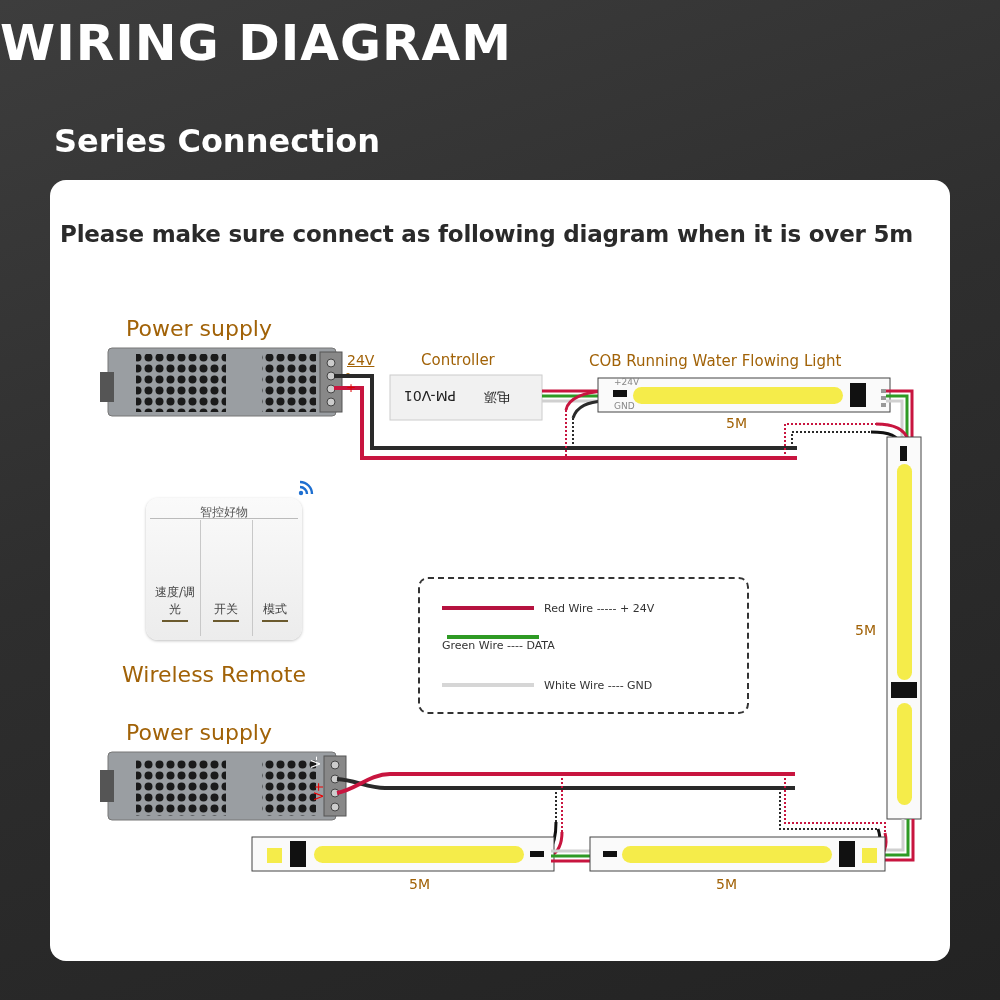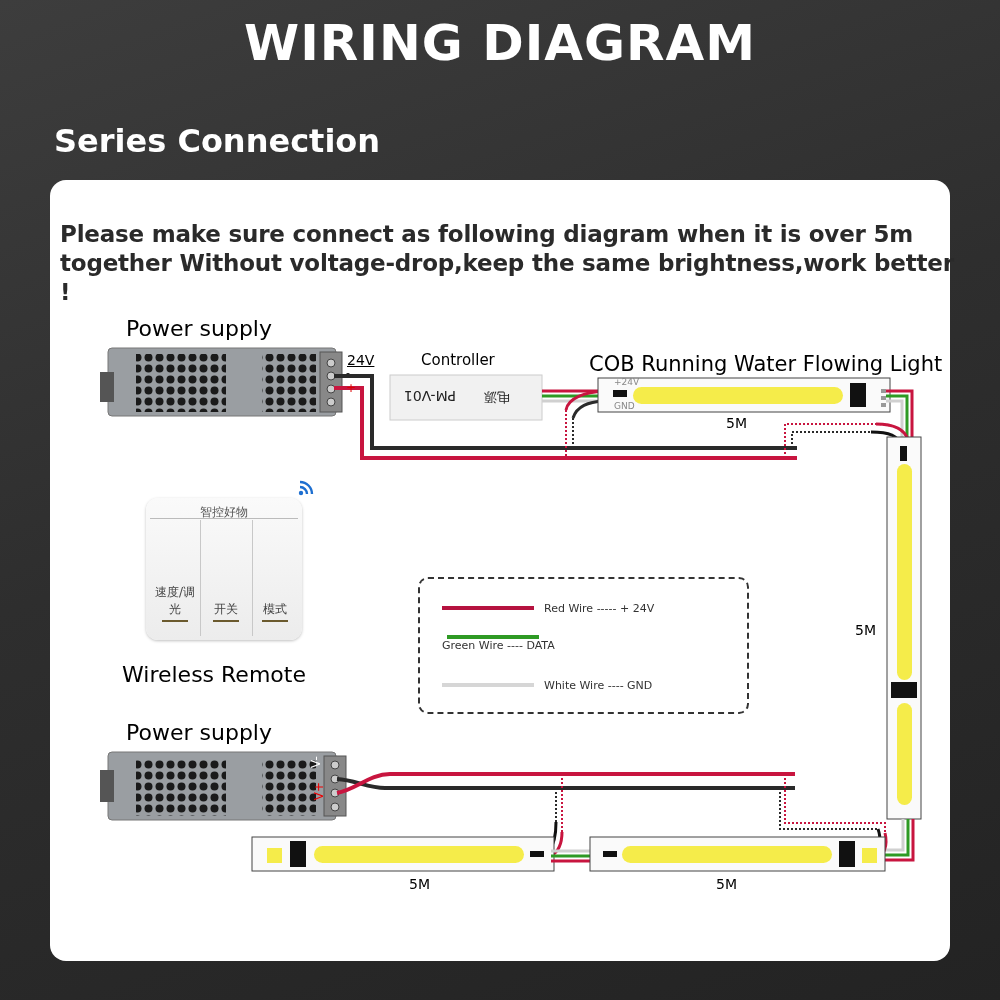--- a/index.html
+++ b/index.html
@@ -2,40 +2,40 @@
 <html><head>
 <meta charset="utf-8">
 <style>
   html, body { margin:0; padding:0; }
   body {
     width:1000px; height:1000px; overflow:hidden; position:relative;
     background: linear-gradient(160deg, #3d3d3d 0%, #2e2e2e 45%, #232323 100%);
     font-family: "DejaVu Sans", sans-serif;
   }
   .main-title {
-    position:absolute; top:14px; left:0; width:1000px; text-align:center;
+    position:absolute; top:14px; left:0; width:1000px; text-align:left;
     color:#fff; font-size:50px; font-weight:bold; letter-spacing:1px;
     font-family:"DejaVu Sans", sans-serif;
   }
   .section-title {
     position:absolute; top:122px; left:54px; color:#fff; font-size:32px;
     font-weight:bold; font-family:"DejaVu Sans", sans-serif;
   }
   .panel {
     position:absolute; left:50px; top:180px; width:900px; height:781px;
     background:#fff; border-radius:16px;
   }
   .instructions {
     position:absolute; left:60px; top:220px; width:900px; color:#2a2a2a;
     font-size:23px; line-height:29px; font-family:"DejaVu Sans", sans-serif;
     letter-spacing:-0.2px;
     font-weight:bold;
   }
   .label {
-    position:absolute; color:#000000; font-family:"DejaVu Sans", sans-serif; white-space:nowrap;
+    position:absolute; color:#a16207; font-family:"DejaVu Sans", sans-serif; white-space:nowrap;
   }
   .legend-box {
     position:absolute; left:418px; top:577px; width:331px; height:137px;
     border:2px dashed #333; border-radius:10px; box-sizing:border-box;
   }
   .legend-row { position:absolute; left:22px; height:24px; display:flex; align-items:center; }
   .legend-line { width:92px; height:4px; margin-right:10px; }
   .legend-text { color:#333; font-size:11px; font-family:"DejaVu Sans", sans-serif; white-space:nowrap; }
   svg.diagram { position:absolute; left:0; top:0; }
   .remote {
@@ -53,21 +53,20 @@
 </head>
 <body>
 
 <div class="main-title">WIRING DIAGRAM</div>
 <div class="section-title">Series Connection</div>
 
 <div class="panel"></div>
 
 <div class="instructions">
   <div>Please make sure connect as following diagram when it is over 5m</div>
-  <div>together Without voltage-drop,keep the same brightness,work better !</div>
 </div>
 
 <svg class="diagram" width="1000" height="1000">
   <defs>
     <pattern id="holes" width="11" height="11" patternUnits="userSpaceOnUse">
       <circle cx="5.5" cy="5.5" r="4" fill="#1a1a1a"></circle>
     </pattern>
   </defs>
 
   <g>
@@ -172,21 +171,21 @@
 
 <div class="label" style="left:126px; top:316px; font-size:22px;">Power supply</div>
 <div class="label" style="left:347px; top:352px; font-size:14px;text-decoration:underline;">24V</div>
 <div class="label" style="left:346px; top:366px; font-size:11px;">-</div>
 <div class="label" style="left:346px; top:381px; font-size:12px; color:#d00;">+</div>
 
 <div class="label" style="left:421px; top:351px; font-size:15px;text-align:center;">Controller</div>
 <div class="label" style="left:400px; top:388px; font-size:14px; transform:rotate(180deg); transform-origin:center; width:60px; text-align:center; color:#222;">PM-V01</div>
 <div class="label" style="left:480px; top:388px; font-size:13px; transform:rotate(180deg); width:34px; text-align:center; color:#222;">电源</div>
 
-<div class="label" style="left:589px; top:352px; font-size:21px;">COB Running Water Flowing Light</div>
+<div class="label" style="left:589px; top:352px; font-size:15px;">COB Running Water Flowing Light</div>
 <div class="label" style="left:614px; top:377px; font-size:9px; color:#888;">+24V</div>
 <div class="label" style="left:614px; top:401px; font-size:9px; color:#888;">GND</div>
 <div class="label" style="left:726px; top:415px; font-size:14px;">5M</div>
 
 <div class="label" style="left:855px; top:622px; font-size:14px;">5M</div>
 
 <div class="label" style="left:122px; top:662px; font-size:22px;">Wireless Remote</div>
 
 <div class="label" style="left:126px; top:720px; font-size:22px;">Power supply</div>
 <div class="label" style="left:310px; top:755px; font-size:12px; color:#fff; transform:rotate(-90deg);">V-</div>

